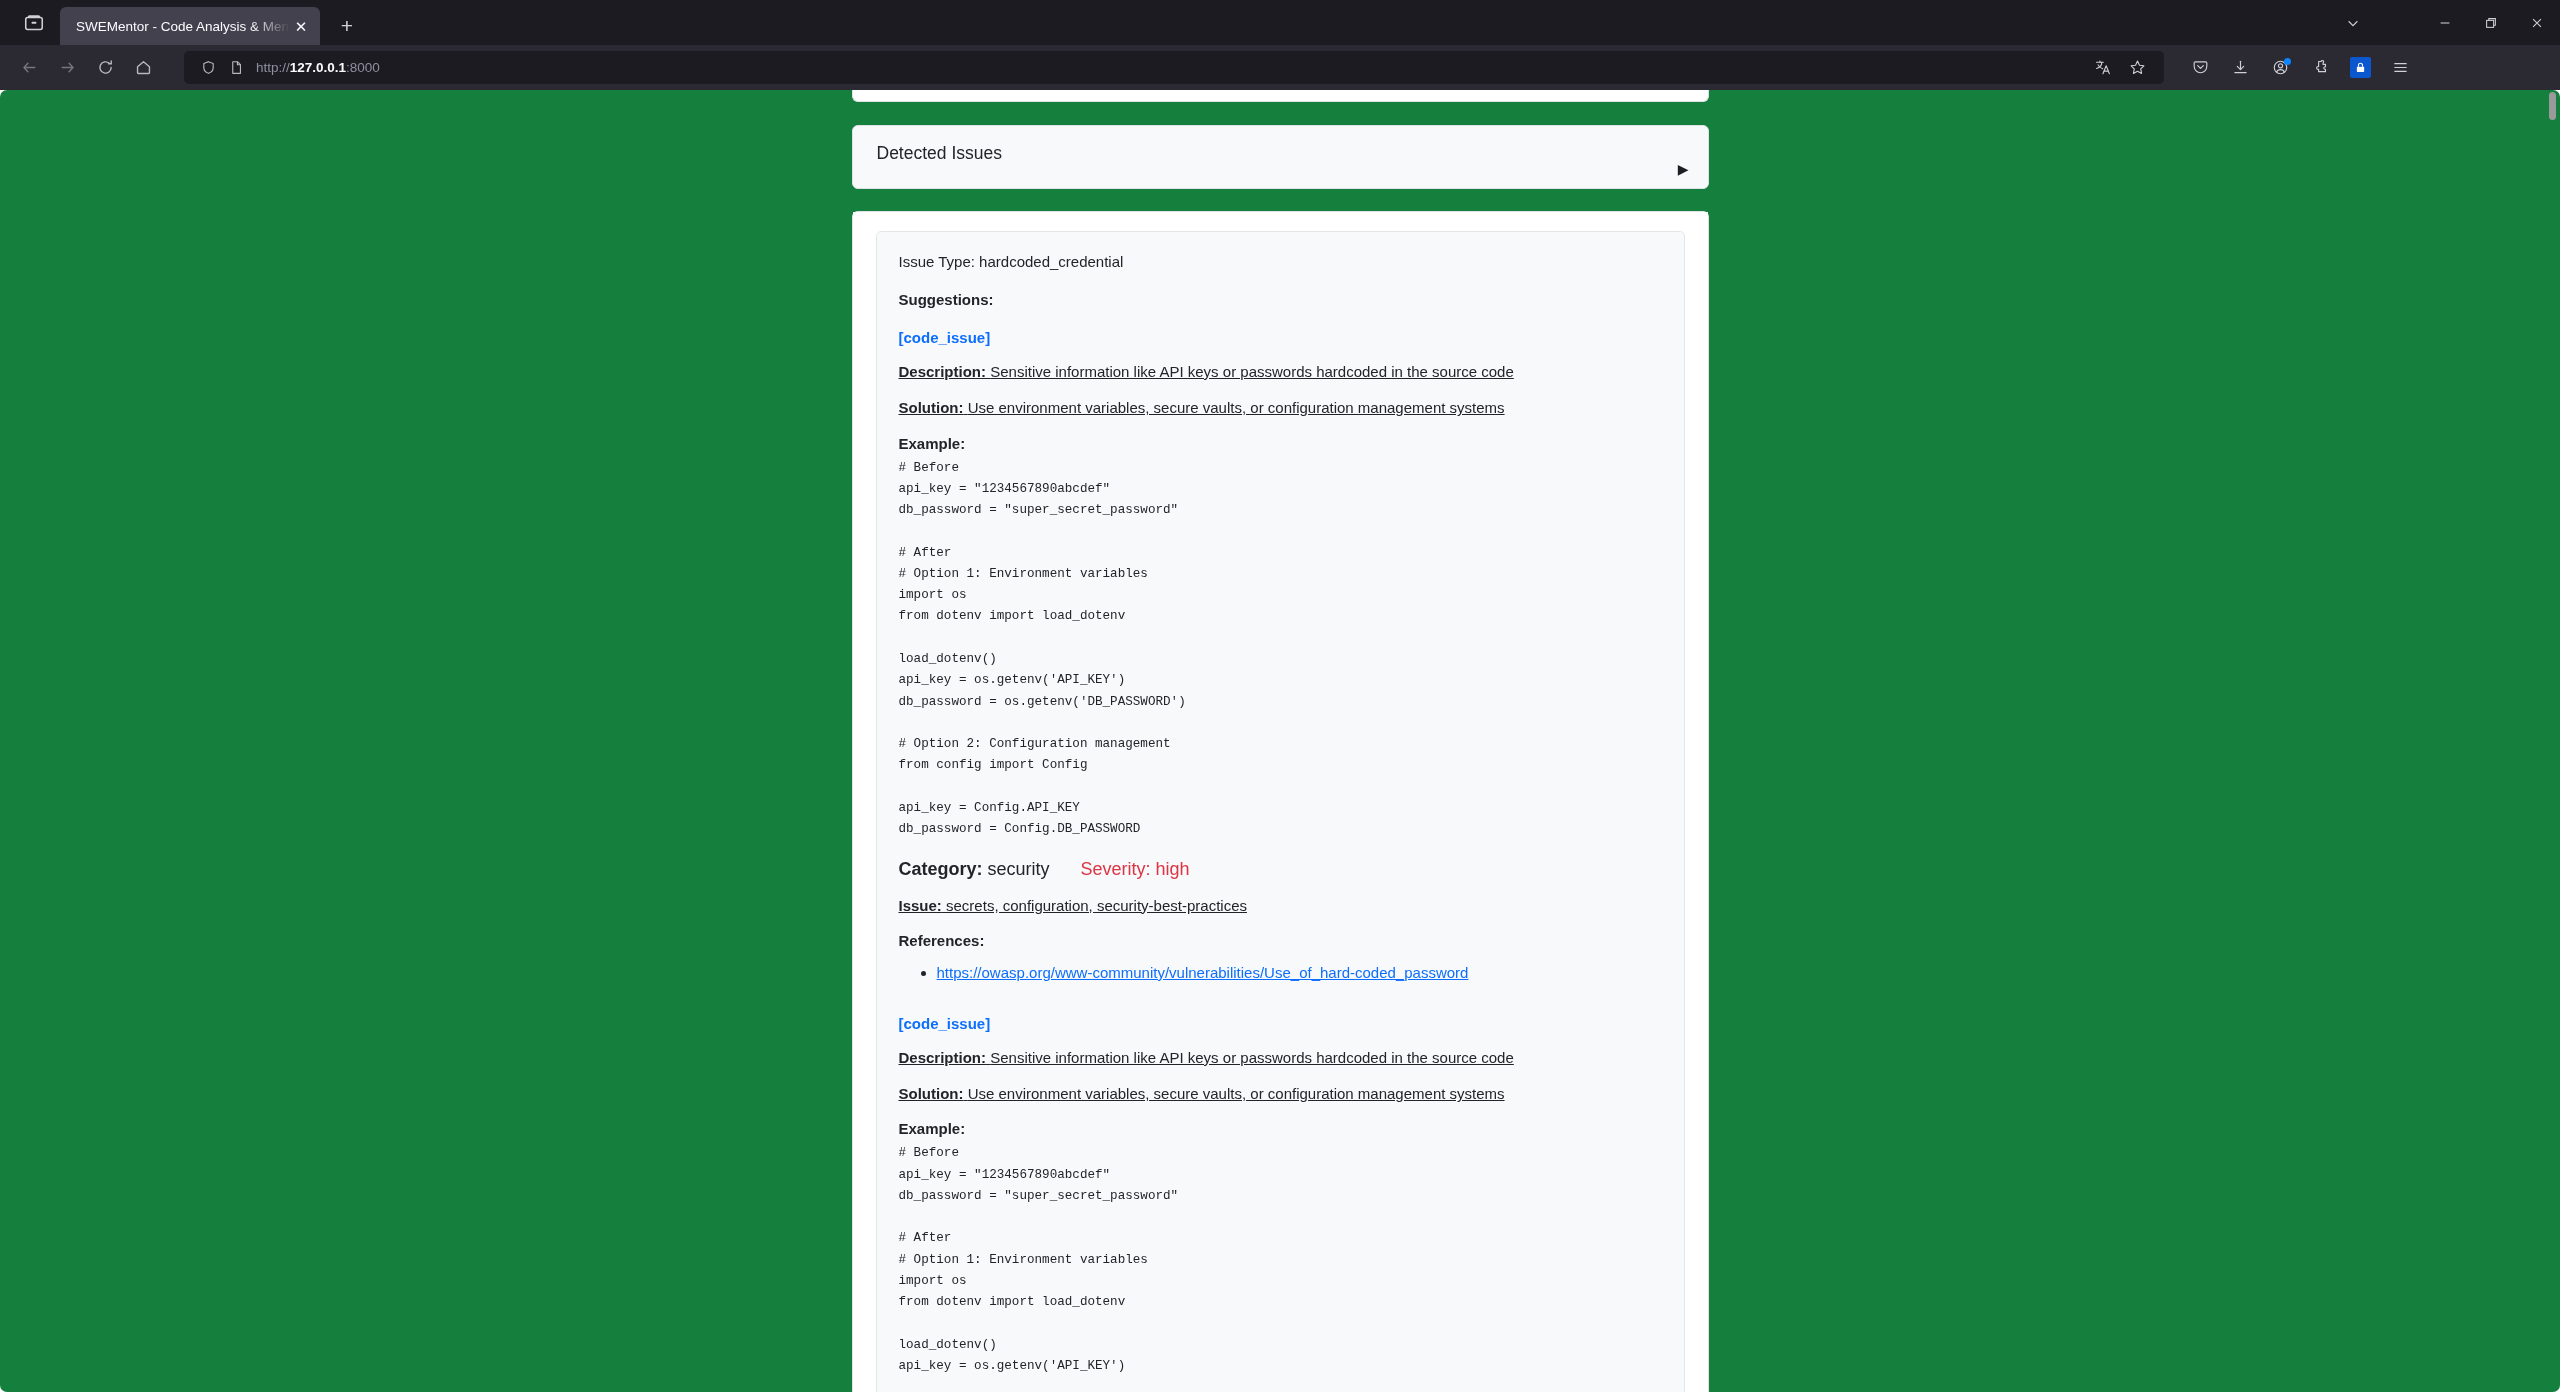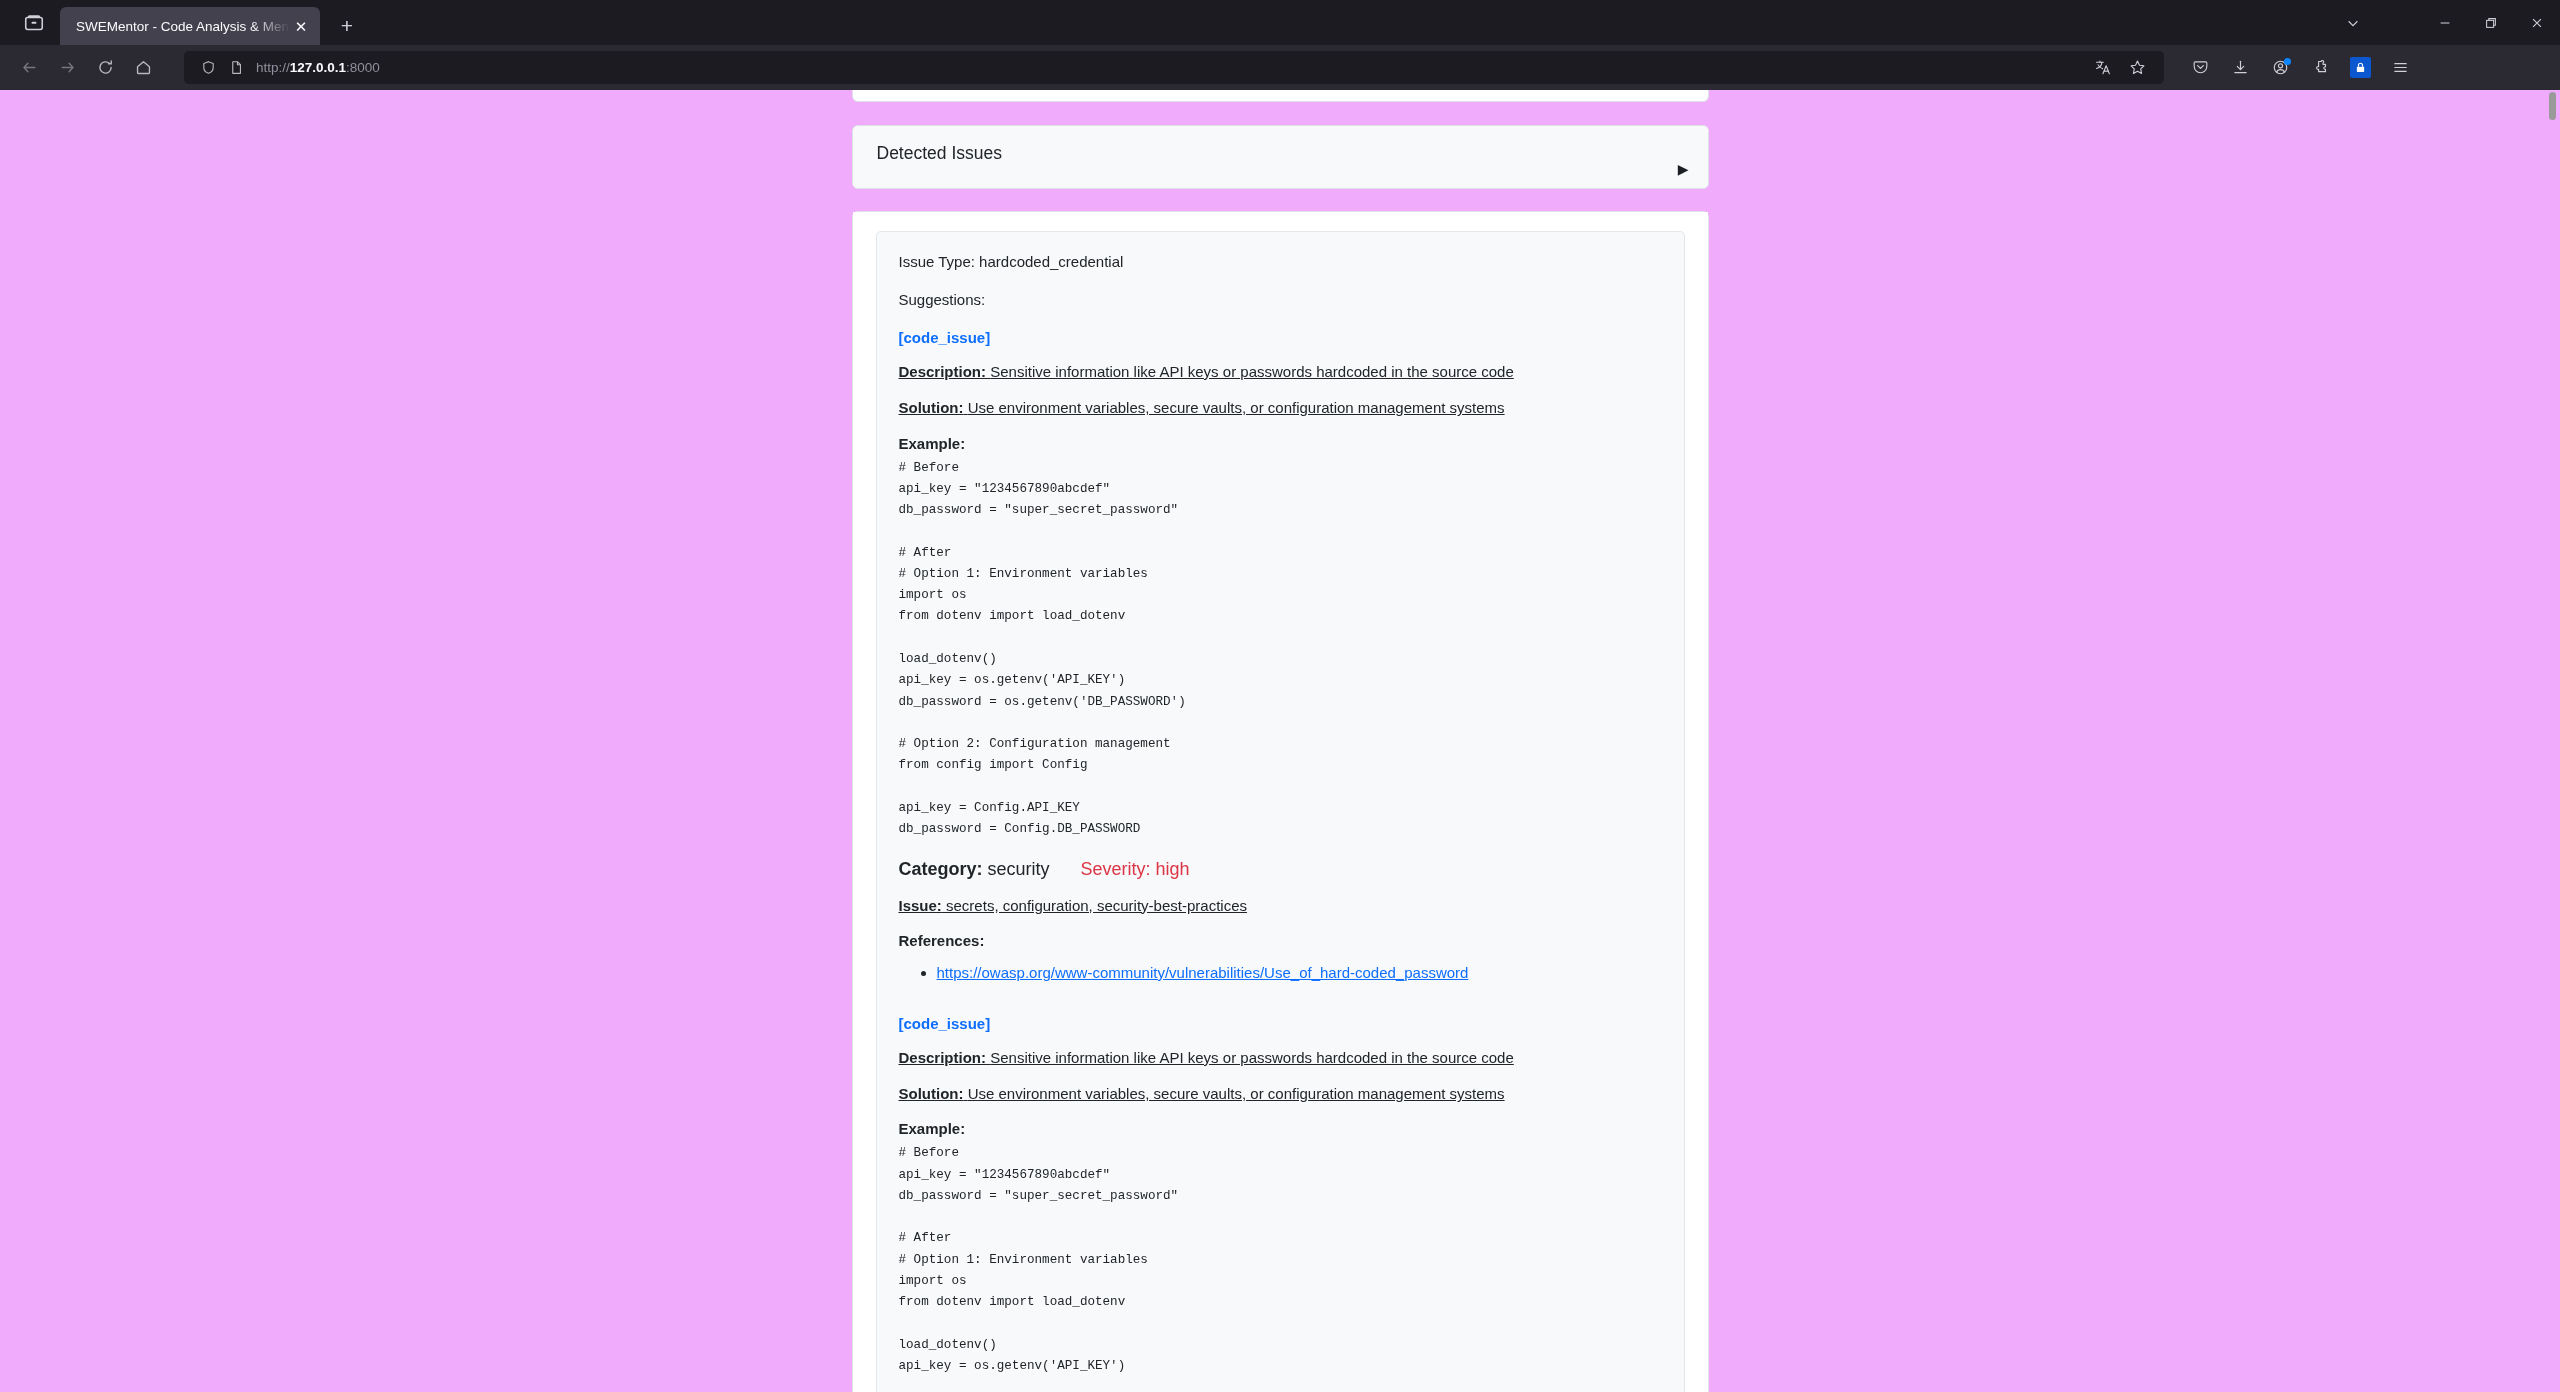--- a/index.html
+++ b/index.html
@@ -163,23 +163,24 @@
     width: 21px; height: 21px;
     background: #0b57d0;
     border-radius: 2px;
     display: flex; align-items: center; justify-content: center;
   }
   .ext-icon svg { width: 13px; height: 13px; }
 
   
   .viewport {
     flex: 1;
-    background: #f0abfc;
+    background: #15803d;
     position: relative;
     overflow: hidden;
+    border-radius: 7px;
   }
 
   .page-scroll {
     position: absolute;
     inset: 0;
     overflow: hidden;
   }
 
   .content-col {
     width: 857px;
@@ -242,21 +243,21 @@
   }
 
   .issue-type {
     font-size: 15px;
     color: #212529;
     margin-bottom: 21px;
   }
 
   .suggestions-label {
     font-size: 15px;
-    font-weight: normal;
+    font-weight: bold;
     color: #212529;
     margin-bottom: 21px;
   }
 
   .code-issue-tag {
     font-size: 15px;
     font-weight: bold;
     color: #0d6efd;
     margin-bottom: 16px;
     margin-top: 0;

